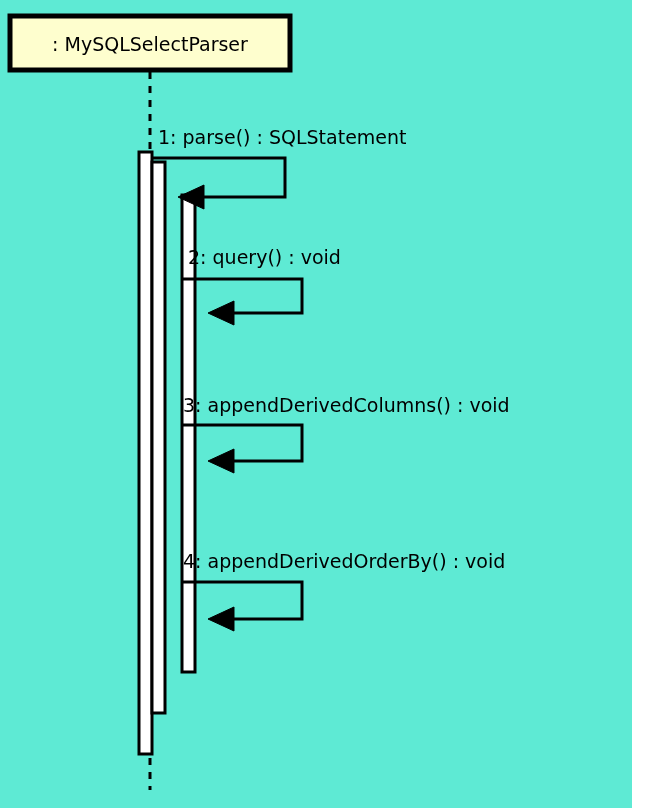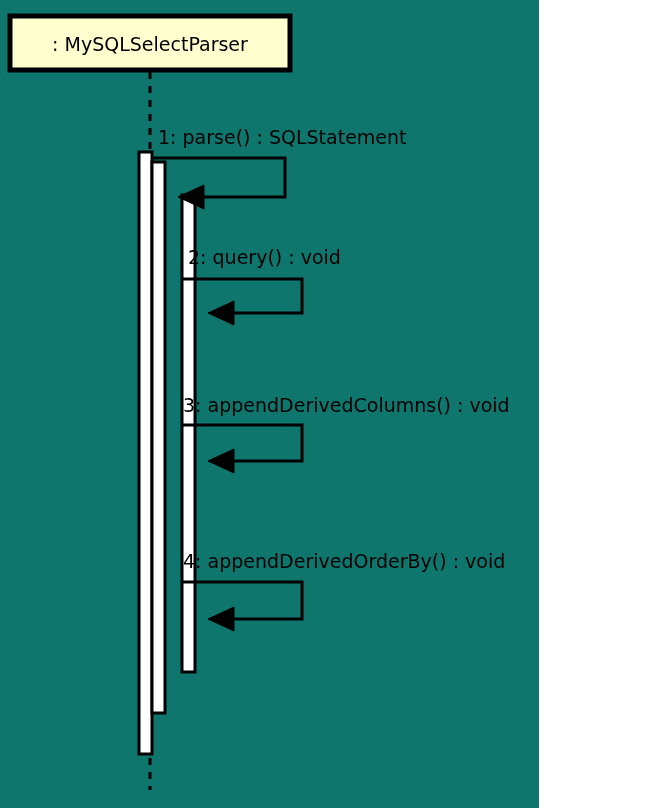--- a/index.html
+++ b/index.html
@@ -9,23 +9,23 @@
     background: #FFFFFF;
   }
   body {
     width: 656px;
     height: 808px;
     font-family: "DejaVu Sans", "Liberation Sans", sans-serif;
     overflow: hidden;
   }
   #diagram-root {
     position: relative;
-    width: 539px;
+    width: 632px;
     height: 808px;
-    background: #0f766e;
+    background: #5eead4;
   }
   #diagram-svg {
     position: absolute;
     left: 0;
     top: 0;
     display: block;
   }
   .participant-label {
     font-size: 19px;
     fill: #000000;

